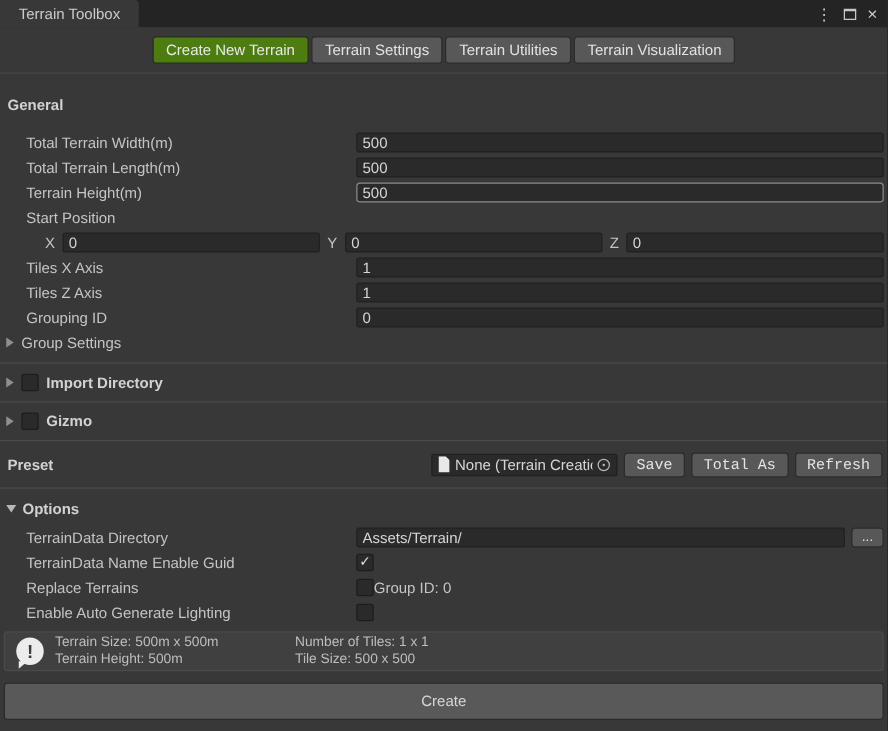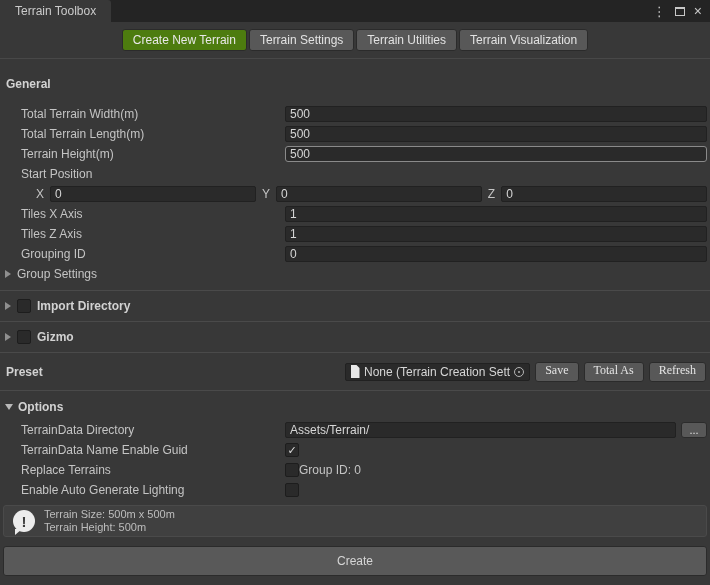--- a/index.html
+++ b/index.html
@@ -76,21 +76,21 @@
     width:10px; height:10px; border:1px solid #b5b5b5; border-radius:50%;
     position:relative; flex:0 0 auto; margin-right:1px;
   }
   .picker::after {
     content:""; position:absolute; left:3px; top:3px; width:2px; height:2px;
     background:#b5b5b5; border-radius:50%;
   }
   .btn {
     height:20px; padding:0 9px; margin-left:5px; background:#585858; color:#e4e4e4;
     border:1px solid #2b2b2b; border-radius:3px; font-size:12px;
-    font-family:Liberation Serif, serif; display:flex; cursor:default;
+    font-family:Liberation Mono, monospace; display:flex; align-items:center; cursor:default;
   }
   
   .hdr-options-row { height:15px; display:flex; align-items:center; gap:5px; padding-left:5px; margin-top:8px; margin-bottom:6px; }
   .hdr-options-row .bold { font-weight:bold; color:#d2d2d2; }
   .browse-btn {
     flex:0 0 auto; width:26px; height:16px; margin-left:5px; background:#585858;
     color:#e4e4e4; border:1px solid #2b2b2b; border-radius:3px; font-size:11px;
     display:flex; align-items:center; justify-content:center; cursor:default;
   }
   .groupid-text { color:#c4c4c4; }
@@ -266,19 +266,23 @@
       <span class="checkbox"></span>
     </div>
 
     <div class="infobox">
       <div class="info-icon">!</div>
       <div class="info-cols">
         <div class="info-col first">
           <span>Terrain Size: 500m x 500m</span>
           <span>Terrain Height: 500m</span>
         </div>
+        <div class="info-col">
+          <span>Number of Tiles: 1 x 1</span>
+          <span>Tile Size: 500 x 500</span>
+        </div>
       </div>
     </div>
 
     <button class="create-btn">Create</button>
 
   </div>
 </div>
 
 </body></html>

